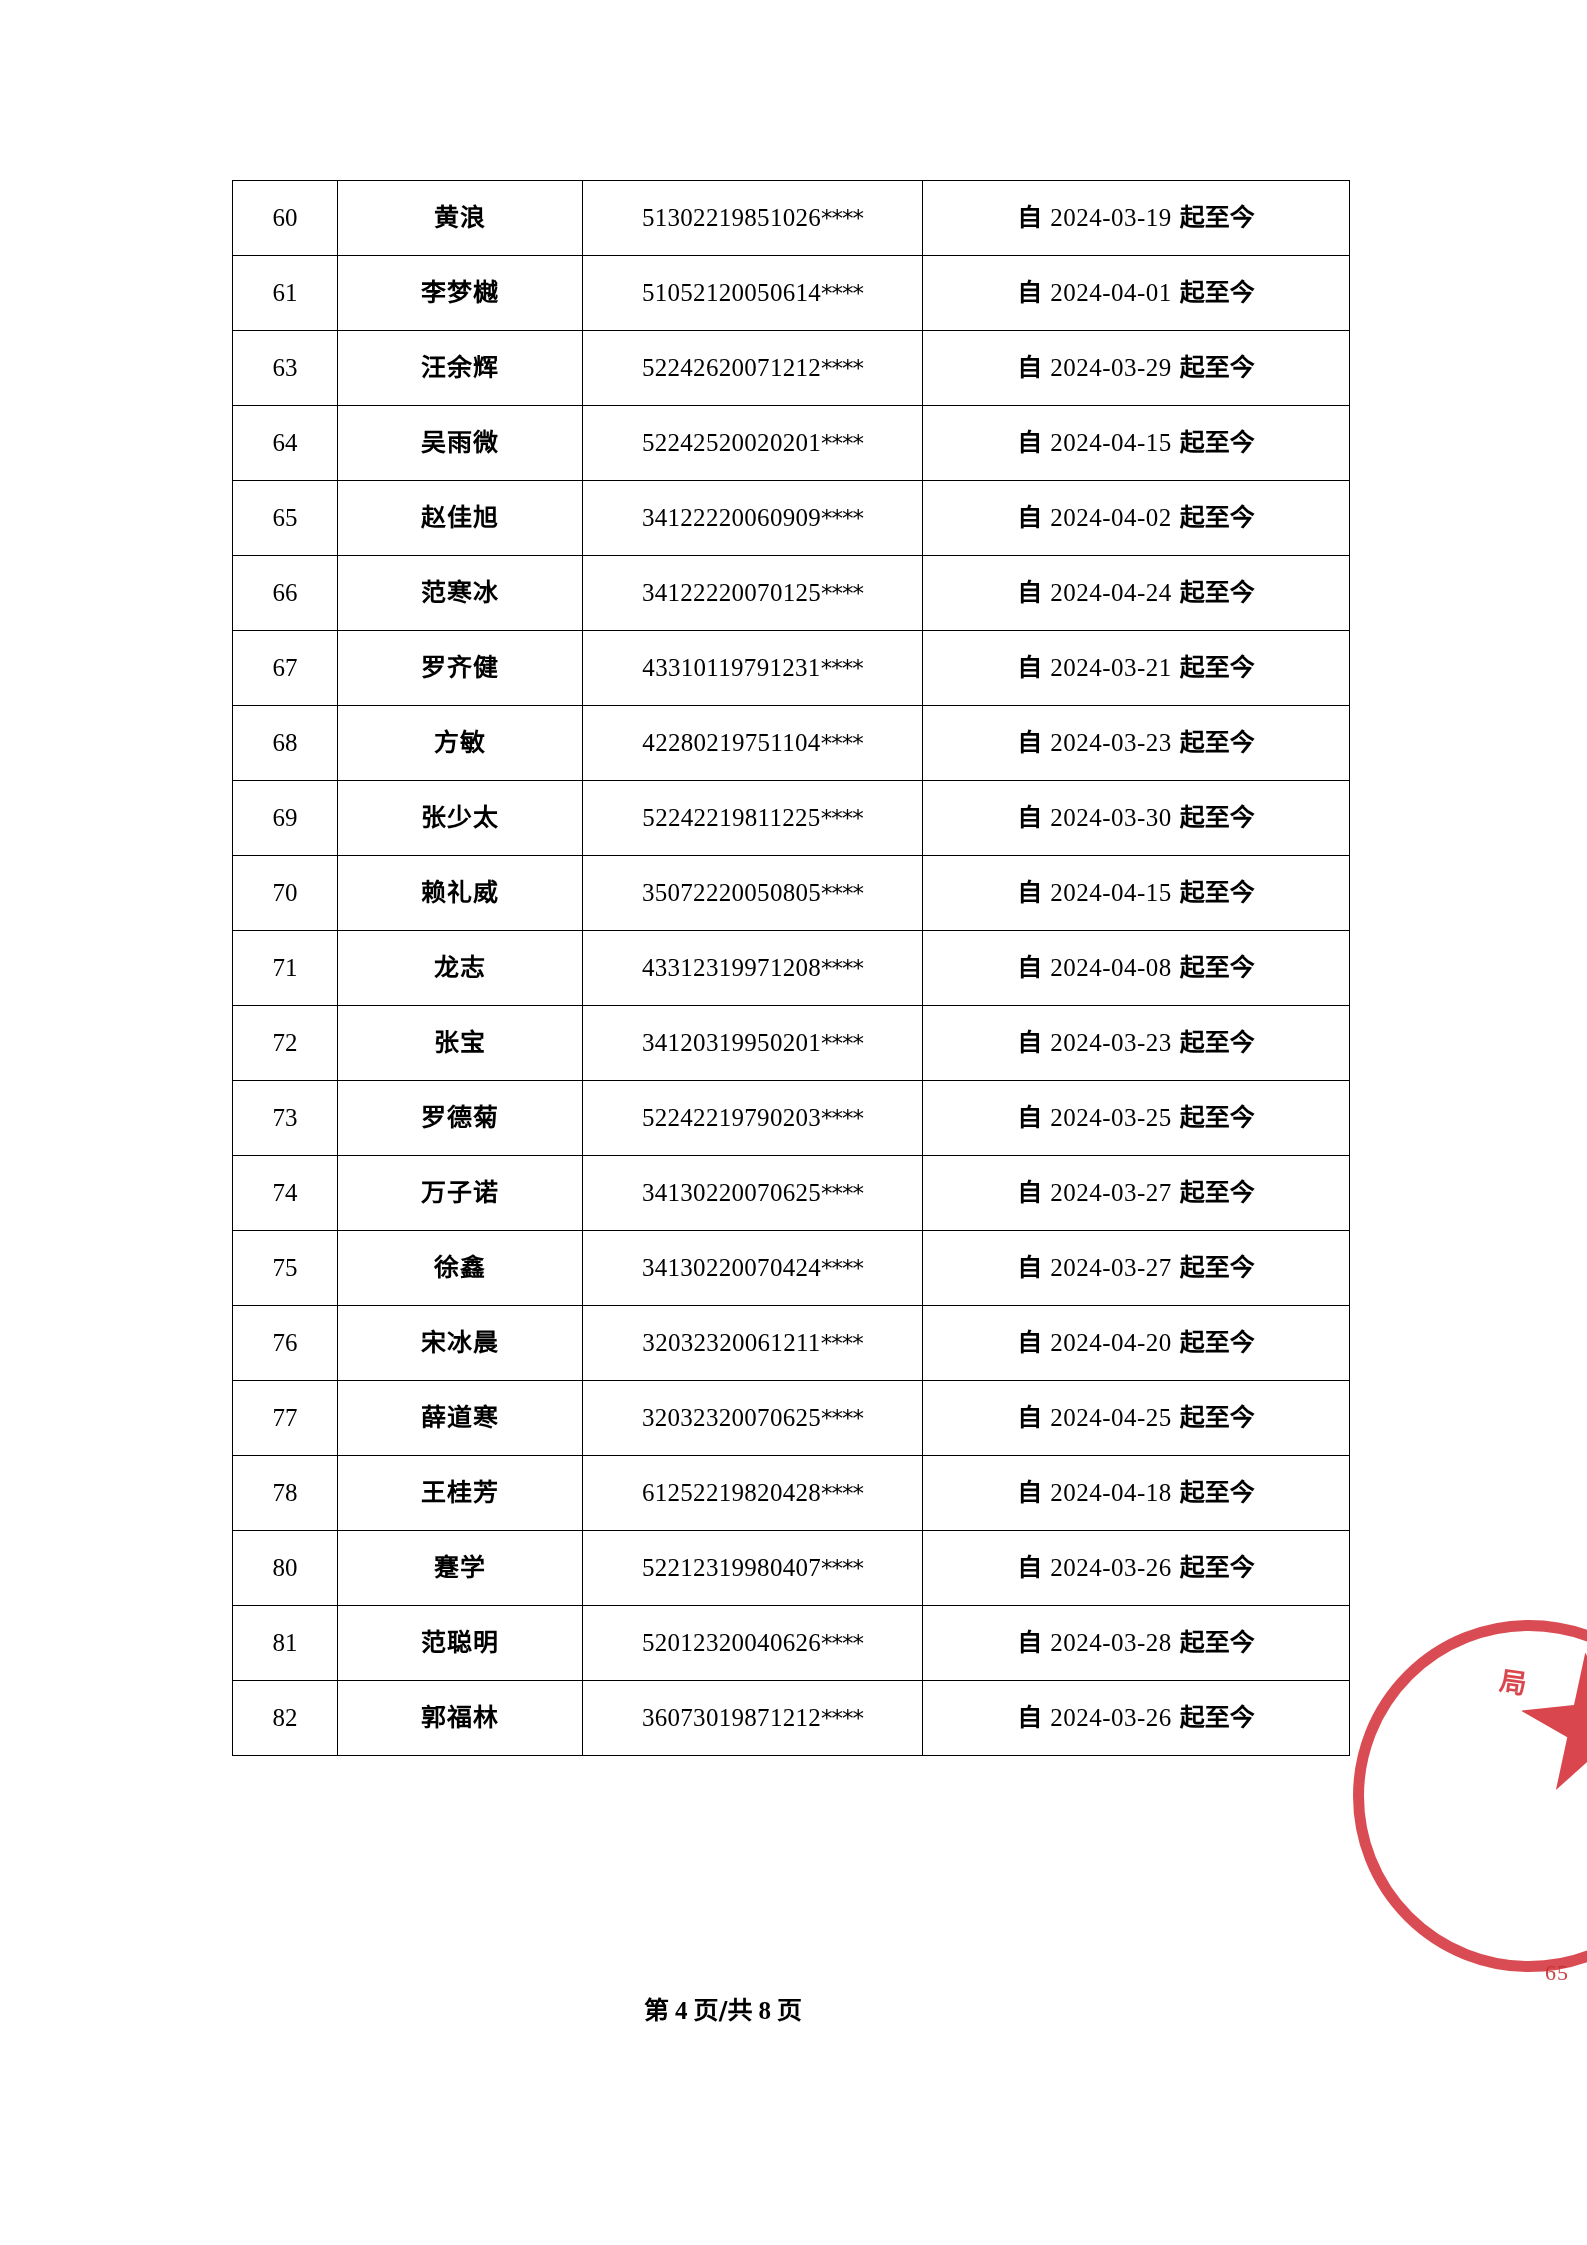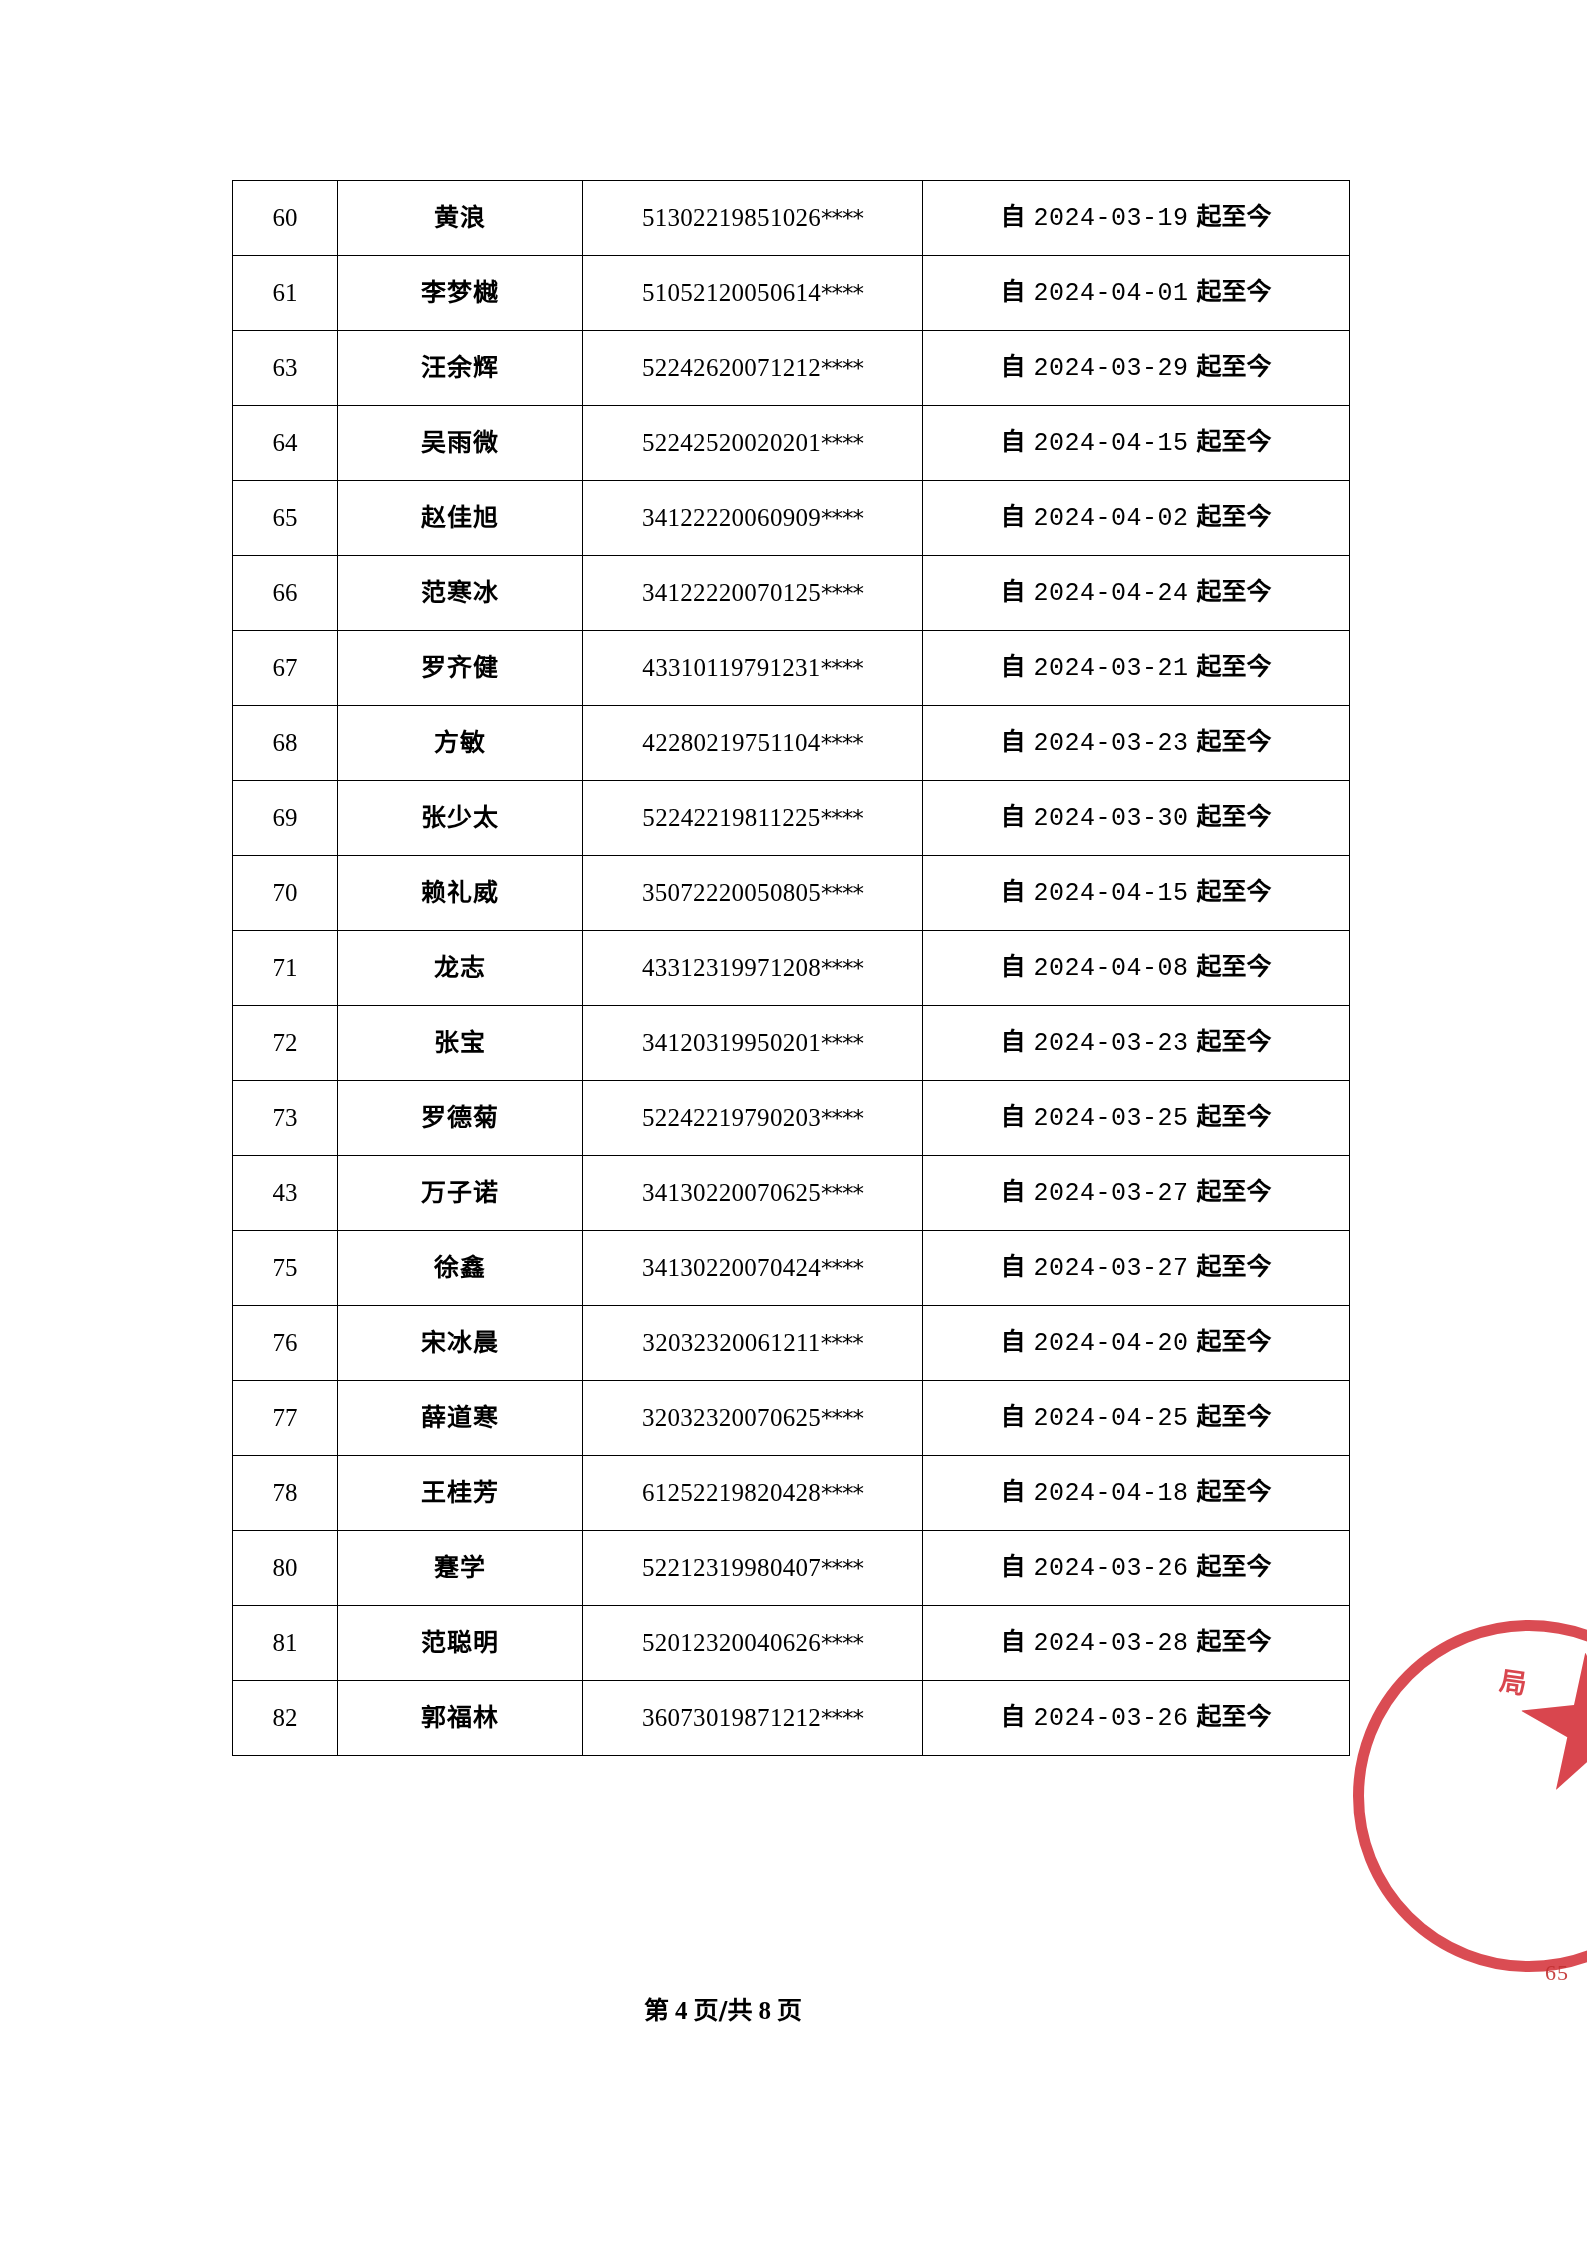--- a/index.html
+++ b/index.html
@@ -71,21 +71,21 @@
   }
   .cell-period {
     font-family: "DejaVu Sans", "Liberation Sans", sans-serif;
     font-size: 25px;
   }
   .cell-period .zh {
     font-family: "DejaVu Sans", "Liberation Sans", sans-serif;
     font-weight: 700;
   }
   .cell-period .num {
-    font-family: Liberation Mono, monospace;
+    font-family: Liberation Serif, serif;
     font-weight: 400;
     letter-spacing: 0.5px;
   }
 
   .footer {
     position: absolute;
     left: 0;
     top: 1990px;
     width: 1446px;
     text-align: center;
@@ -243,21 +243,21 @@
             <td class="cell-id"><span>34120319950201</span><span class="stars">****</span></td>
             <td class="cell-period"><span class="zh">自</span> <span class="num">2024-03-23</span> <span class="zh">起至今</span></td>
           </tr>
           <tr>
             <td class="cell-idx">73</td>
             <td class="cell-name">罗德菊</td>
             <td class="cell-id"><span>52242219790203</span><span class="stars">****</span></td>
             <td class="cell-period"><span class="zh">自</span> <span class="num">2024-03-25</span> <span class="zh">起至今</span></td>
           </tr>
           <tr>
-            <td class="cell-idx">43</td>
+            <td class="cell-idx">74</td>
             <td class="cell-name">万子诺</td>
             <td class="cell-id"><span>34130220070625</span><span class="stars">****</span></td>
             <td class="cell-period"><span class="zh">自</span> <span class="num">2024-03-27</span> <span class="zh">起至今</span></td>
           </tr>
           <tr>
             <td class="cell-idx">75</td>
             <td class="cell-name">徐鑫</td>
             <td class="cell-id"><span>34130220070424</span><span class="stars">****</span></td>
             <td class="cell-period"><span class="zh">自</span> <span class="num">2024-03-27</span> <span class="zh">起至今</span></td>
           </tr>

